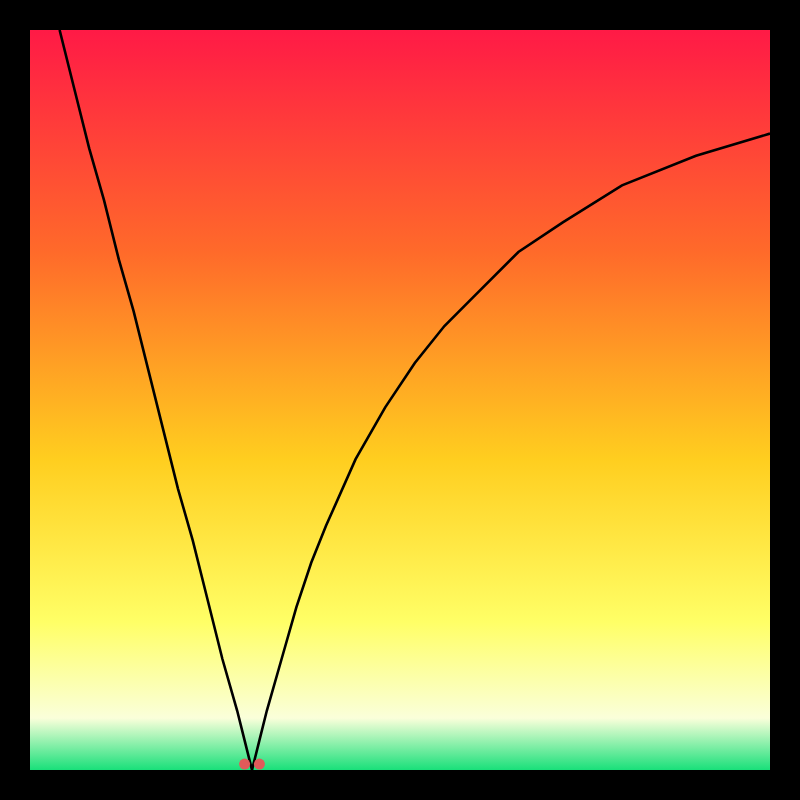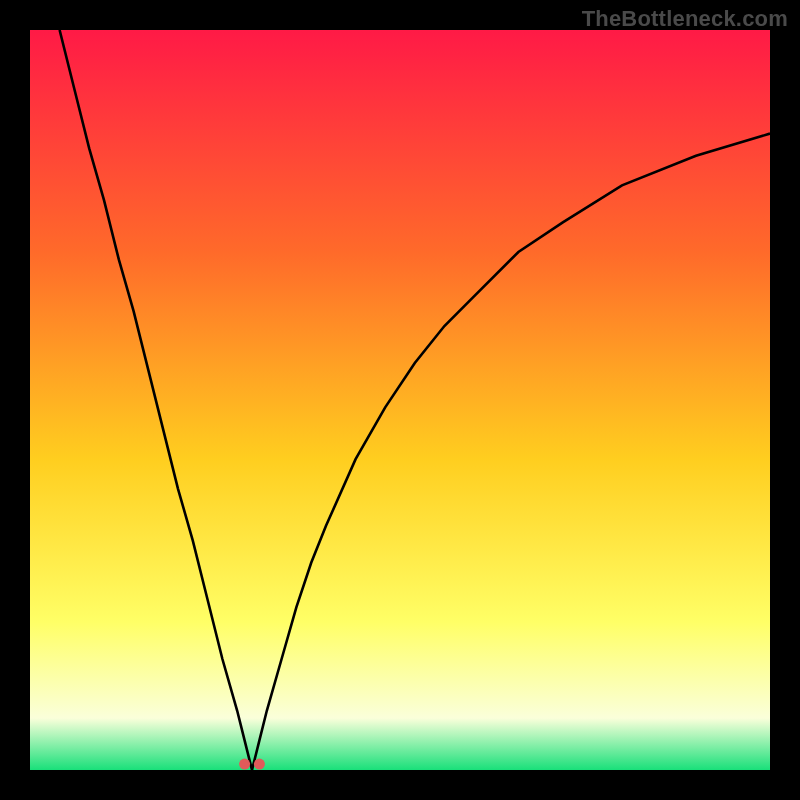--- a/index.html
+++ b/index.html
@@ -36,21 +36,20 @@
     color: #4a4a4a;
     font-size: 22px;
     font-weight: 600;
     letter-spacing: 0.2px;
   }
 </style>
 </head>
 <body>
 
 <div class="outer">
-  <div class="watermark">TheBottleneck.com</div>
 
   <div class="plot">
     <svg id="plot-svg" viewBox="0 0 740 740" preserveAspectRatio="none">
       <defs>
         <linearGradient id="bg-grad" x1="0" y1="0" x2="0" y2="1">
           <stop id="g0" offset="0%" stop-color="#ff1a46"></stop>
           <stop id="g1" offset="30%" stop-color="#ff6a2a"></stop>
           <stop id="g2" offset="58%" stop-color="#ffce1f"></stop>
           <stop id="g3" offset="80%" stop-color="#ffff66"></stop>
           <stop id="g4" offset="93%" stop-color="#faffda"></stop>

